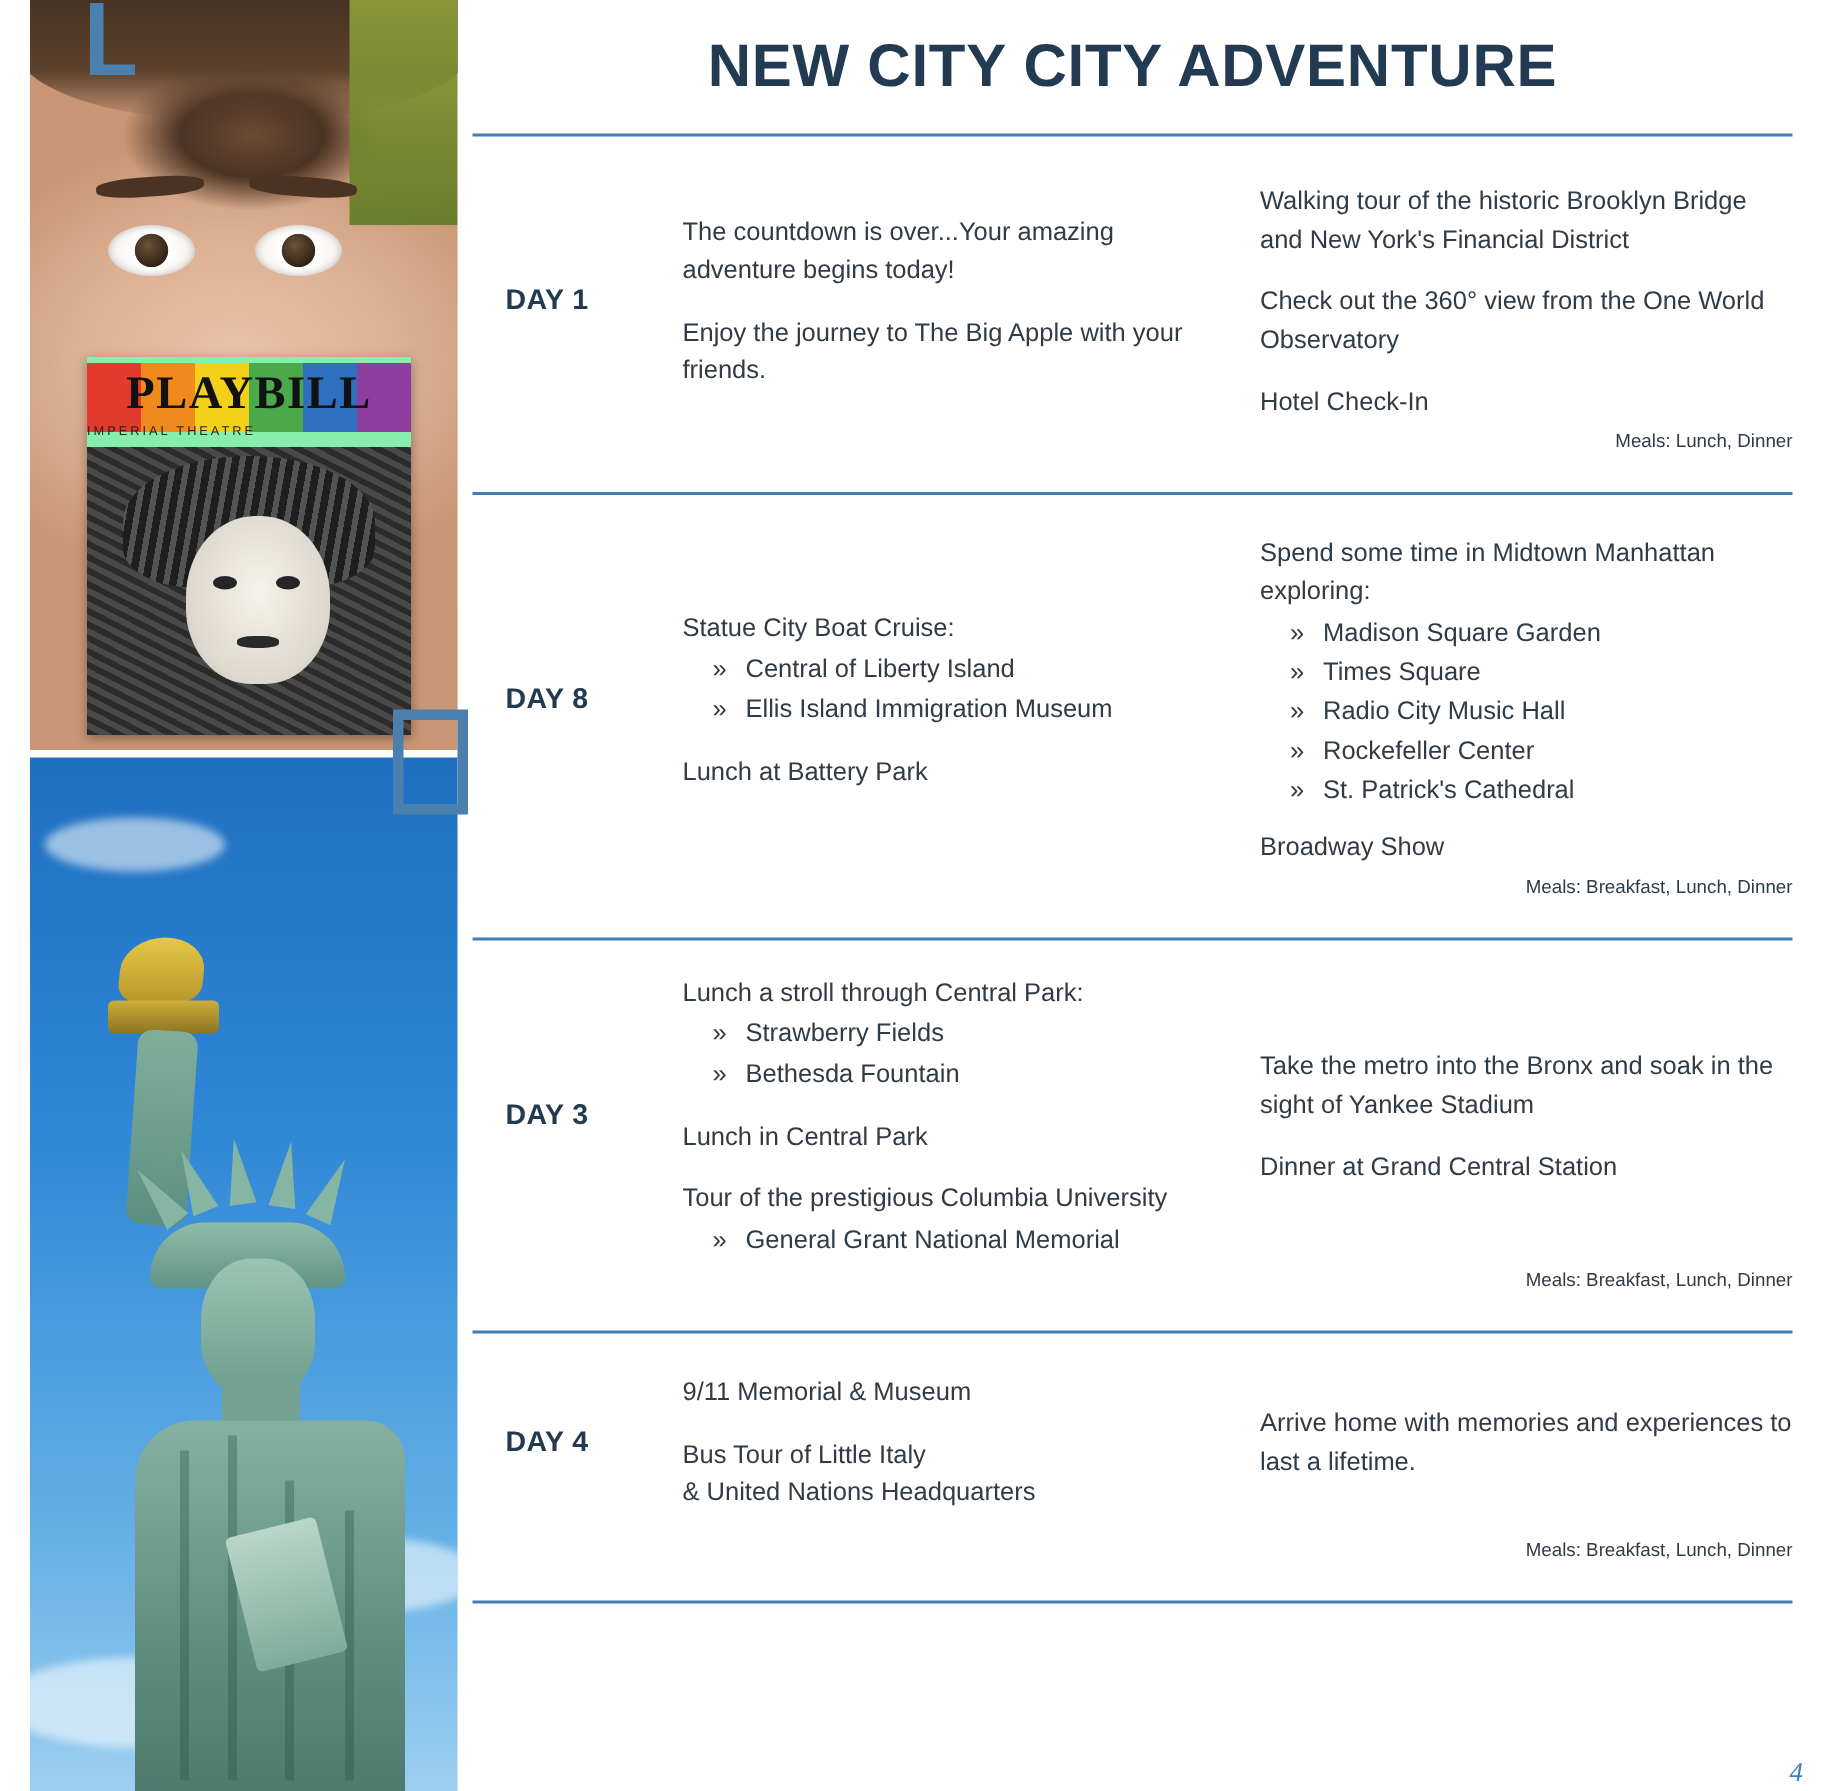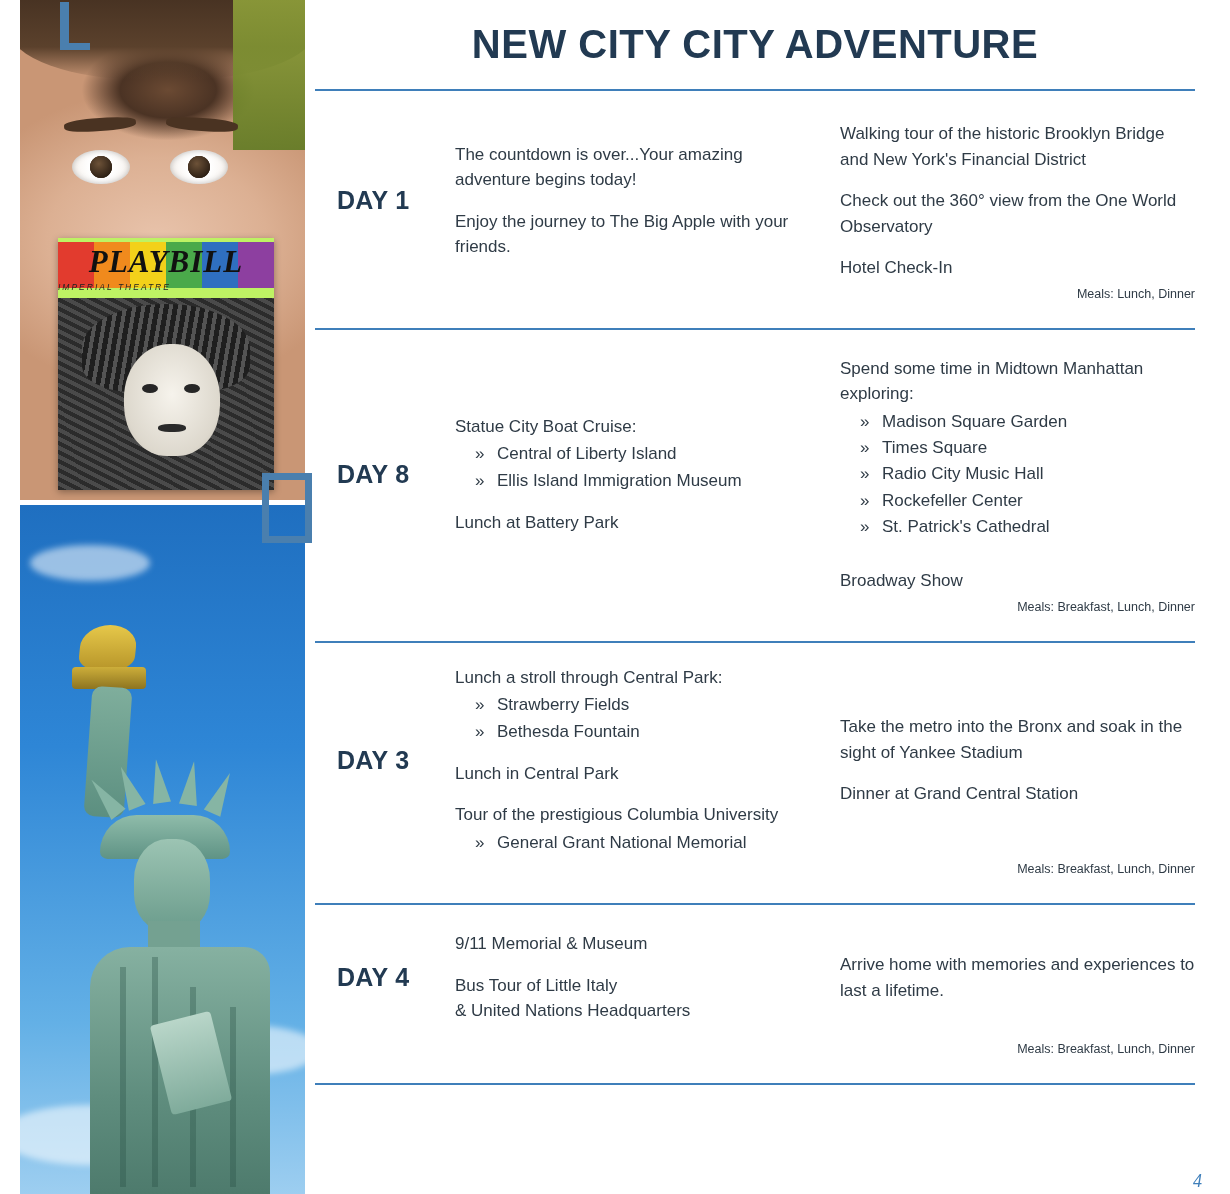--- a/index.html
+++ b/index.html
@@ -65,24 +65,23 @@
   .face-bg .green {
     position: absolute; right: 0; top: 0; width: 72px; height: 150px;
     background: linear-gradient(180deg, #8fa03a, #5f7a22);
     opacity: .9;
   }
 
   .playbill {
     position: absolute;
     left: 38px; top: 238px;
     width: 216px; height: 252px;
-    background: #bef264;
+    background: #86efac;
     box-shadow: 0 2px 7px rgba(0,0,0,.35);
     overflow: hidden;
-    font-style: italic;
   }
   .playbill .pb-title {
     font-family: "Liberation Serif", serif;
     font-weight: bold;
     font-size: 31px;
     letter-spacing: 1px;
     text-align: center;
     padding: 6px 0 2px 0;
     color: #111;
     position: relative;
@@ -235,21 +234,21 @@
   .rule.thin { height: 2px; }
 
   .day-row {
     display: flex;
     align-items: center;
     position: relative;
   }
   .day-label {
     width: 140px;
     flex: 0 0 140px;
-    font-size: 25px;
+    font-size: 19px;
     font-weight: bold;
     color: #223a52;
     padding-left: 22px;
     letter-spacing: .3px;
   }
   .col {
     font-size: 17px;
     line-height: 1.5;
     color: #2f3b46;
   }
@@ -391,21 +390,21 @@
     </div>
     <div class="col right">
       <p style="margin-bottom:0">Spend some time in Midtown Manhattan exploring:</p>
       <ul class="chev">
         <li>Madison Square Garden</li>
         <li>Times Square</li>
         <li>Radio City Music Hall</li>
         <li>Rockefeller Center</li>
         <li>St. Patrick's Cathedral</li>
       </ul>
-      <p style="margin-top:28px">Broadway Show</p>
+      <p style="margin-top:12px">Broadway Show</p>
     </div>
   </div>
   <div class="meals">Meals: Breakfast, Lunch, Dinner</div>
   <div class="rule thin"></div>
 
   <div class="day-row" style="padding:22px 0 0 0;">
     <div class="day-label">DAY 3</div>
     <div class="col left">
       <p style="margin-bottom:0">Lunch a stroll through Central Park:</p>
       <ul class="chev">

